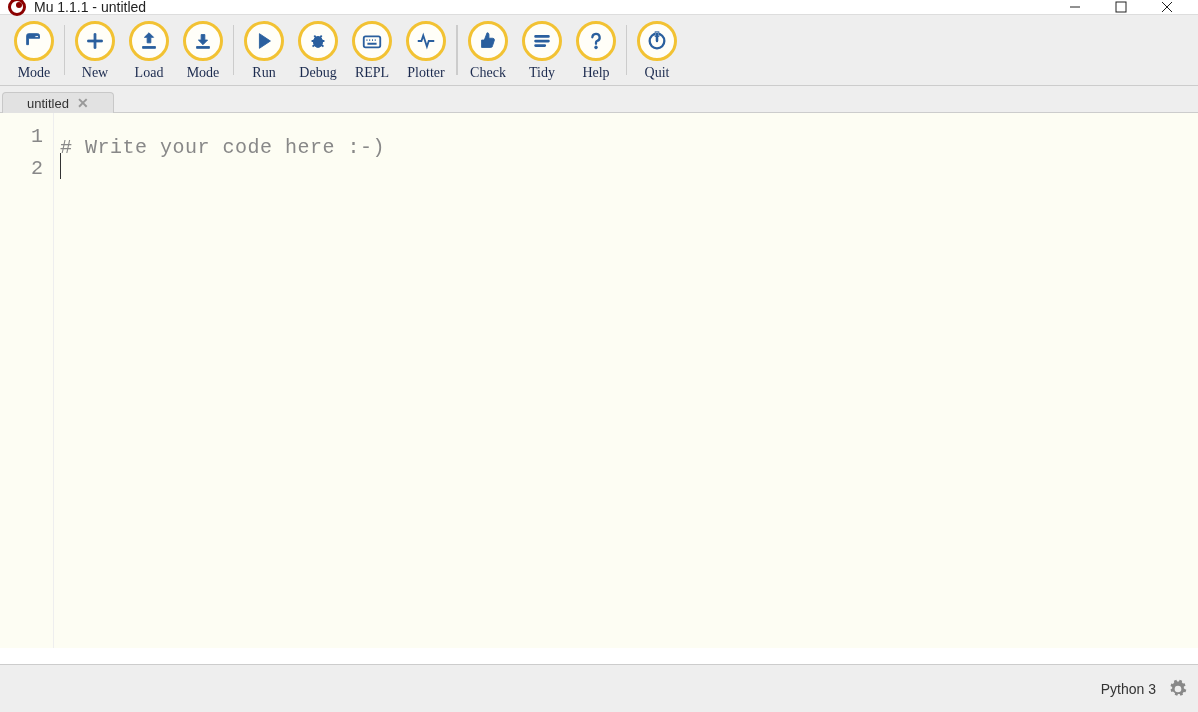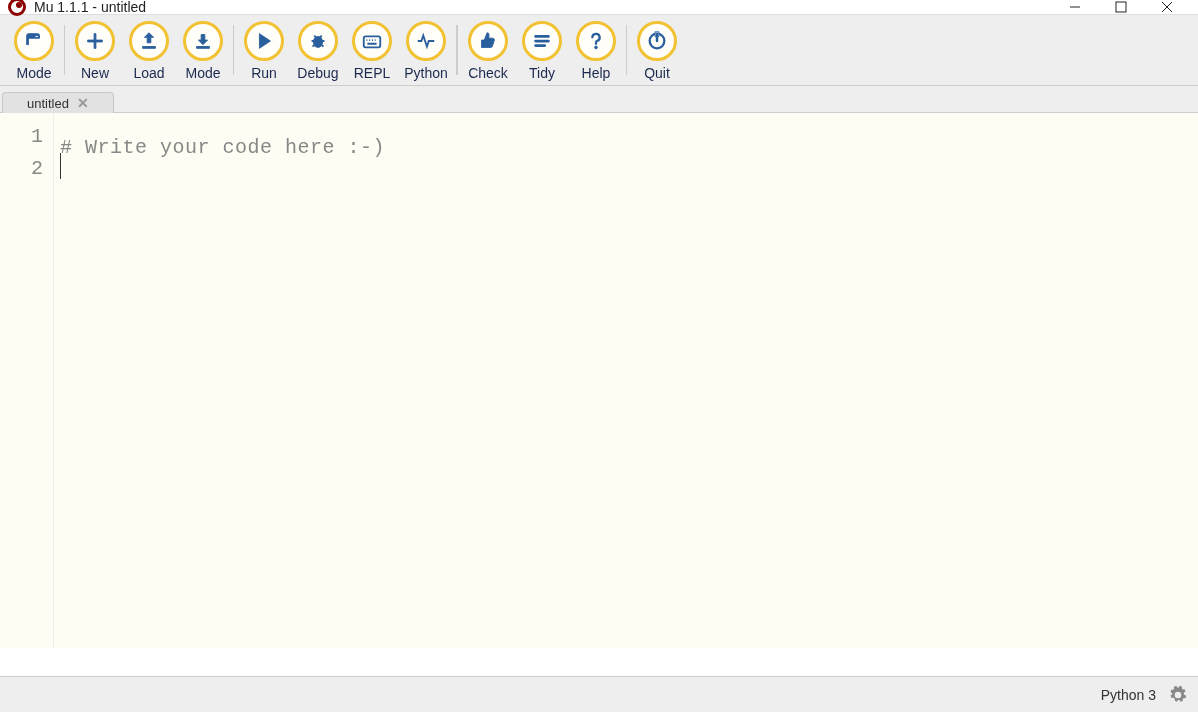--- a/index.html
+++ b/index.html
@@ -68,20 +68,21 @@
   }
   .tb-item {
     display: flex;
     flex-direction: column;
     align-items: center;
     gap: 4px;
     min-width: 44px;
     font-size: 14px;
     color: #1b2a4e;
     cursor: pointer;
+    font-family: Liberation Serif, serif;
   }
   .tb-btn {
     width: 40px; height: 40px;
     border-radius: 50%;
     background: #fffef8;
     border: 3px solid #f2c233;
     display: flex;
     align-items: center; justify-content: center;
   }
   .tb-btn svg { width: 22px; height: 22px; fill: #2a5f9e; stroke: #2a5f9e; }
@@ -150,21 +151,21 @@
     left: 6px;
     top: 40px;
     width: 1px; height: 26px;
     background: #333;
   }
 
   
   .statusbar {
     position: absolute;
     bottom: 0; left: 0; right: 0;
-    height: 36px;
+    height: 48px;
     background: #eee;
     border-top: 1px solid #ccc;
     display: flex;
     align-items: center;
     justify-content: flex-end;
     padding: 0 10px;
     gap: 12px;
     font-size: 14px;
     color: #333;
   }
@@ -328,21 +329,21 @@
           </svg>
         </div>
         <div class="tb-label">REPL</div>
       </div>
       <div class="tb-item">
         <div class="tb-btn">
           <svg viewBox="0 0 24 24">
             <use href="#i-pulse"></use>
           </svg>
         </div>
-        <div class="tb-label">Python</div>
+        <div class="tb-label">Plotter</div>
       </div>
     </div>
     <div class="tb-sep"></div>
     <div class="tb-sep"></div>
     <div class="tb-group">
       <div class="tb-item">
         <div class="tb-btn">
           <svg viewBox="0 0 24 24">
             <use href="#i-thumb"></use>
           </svg>

